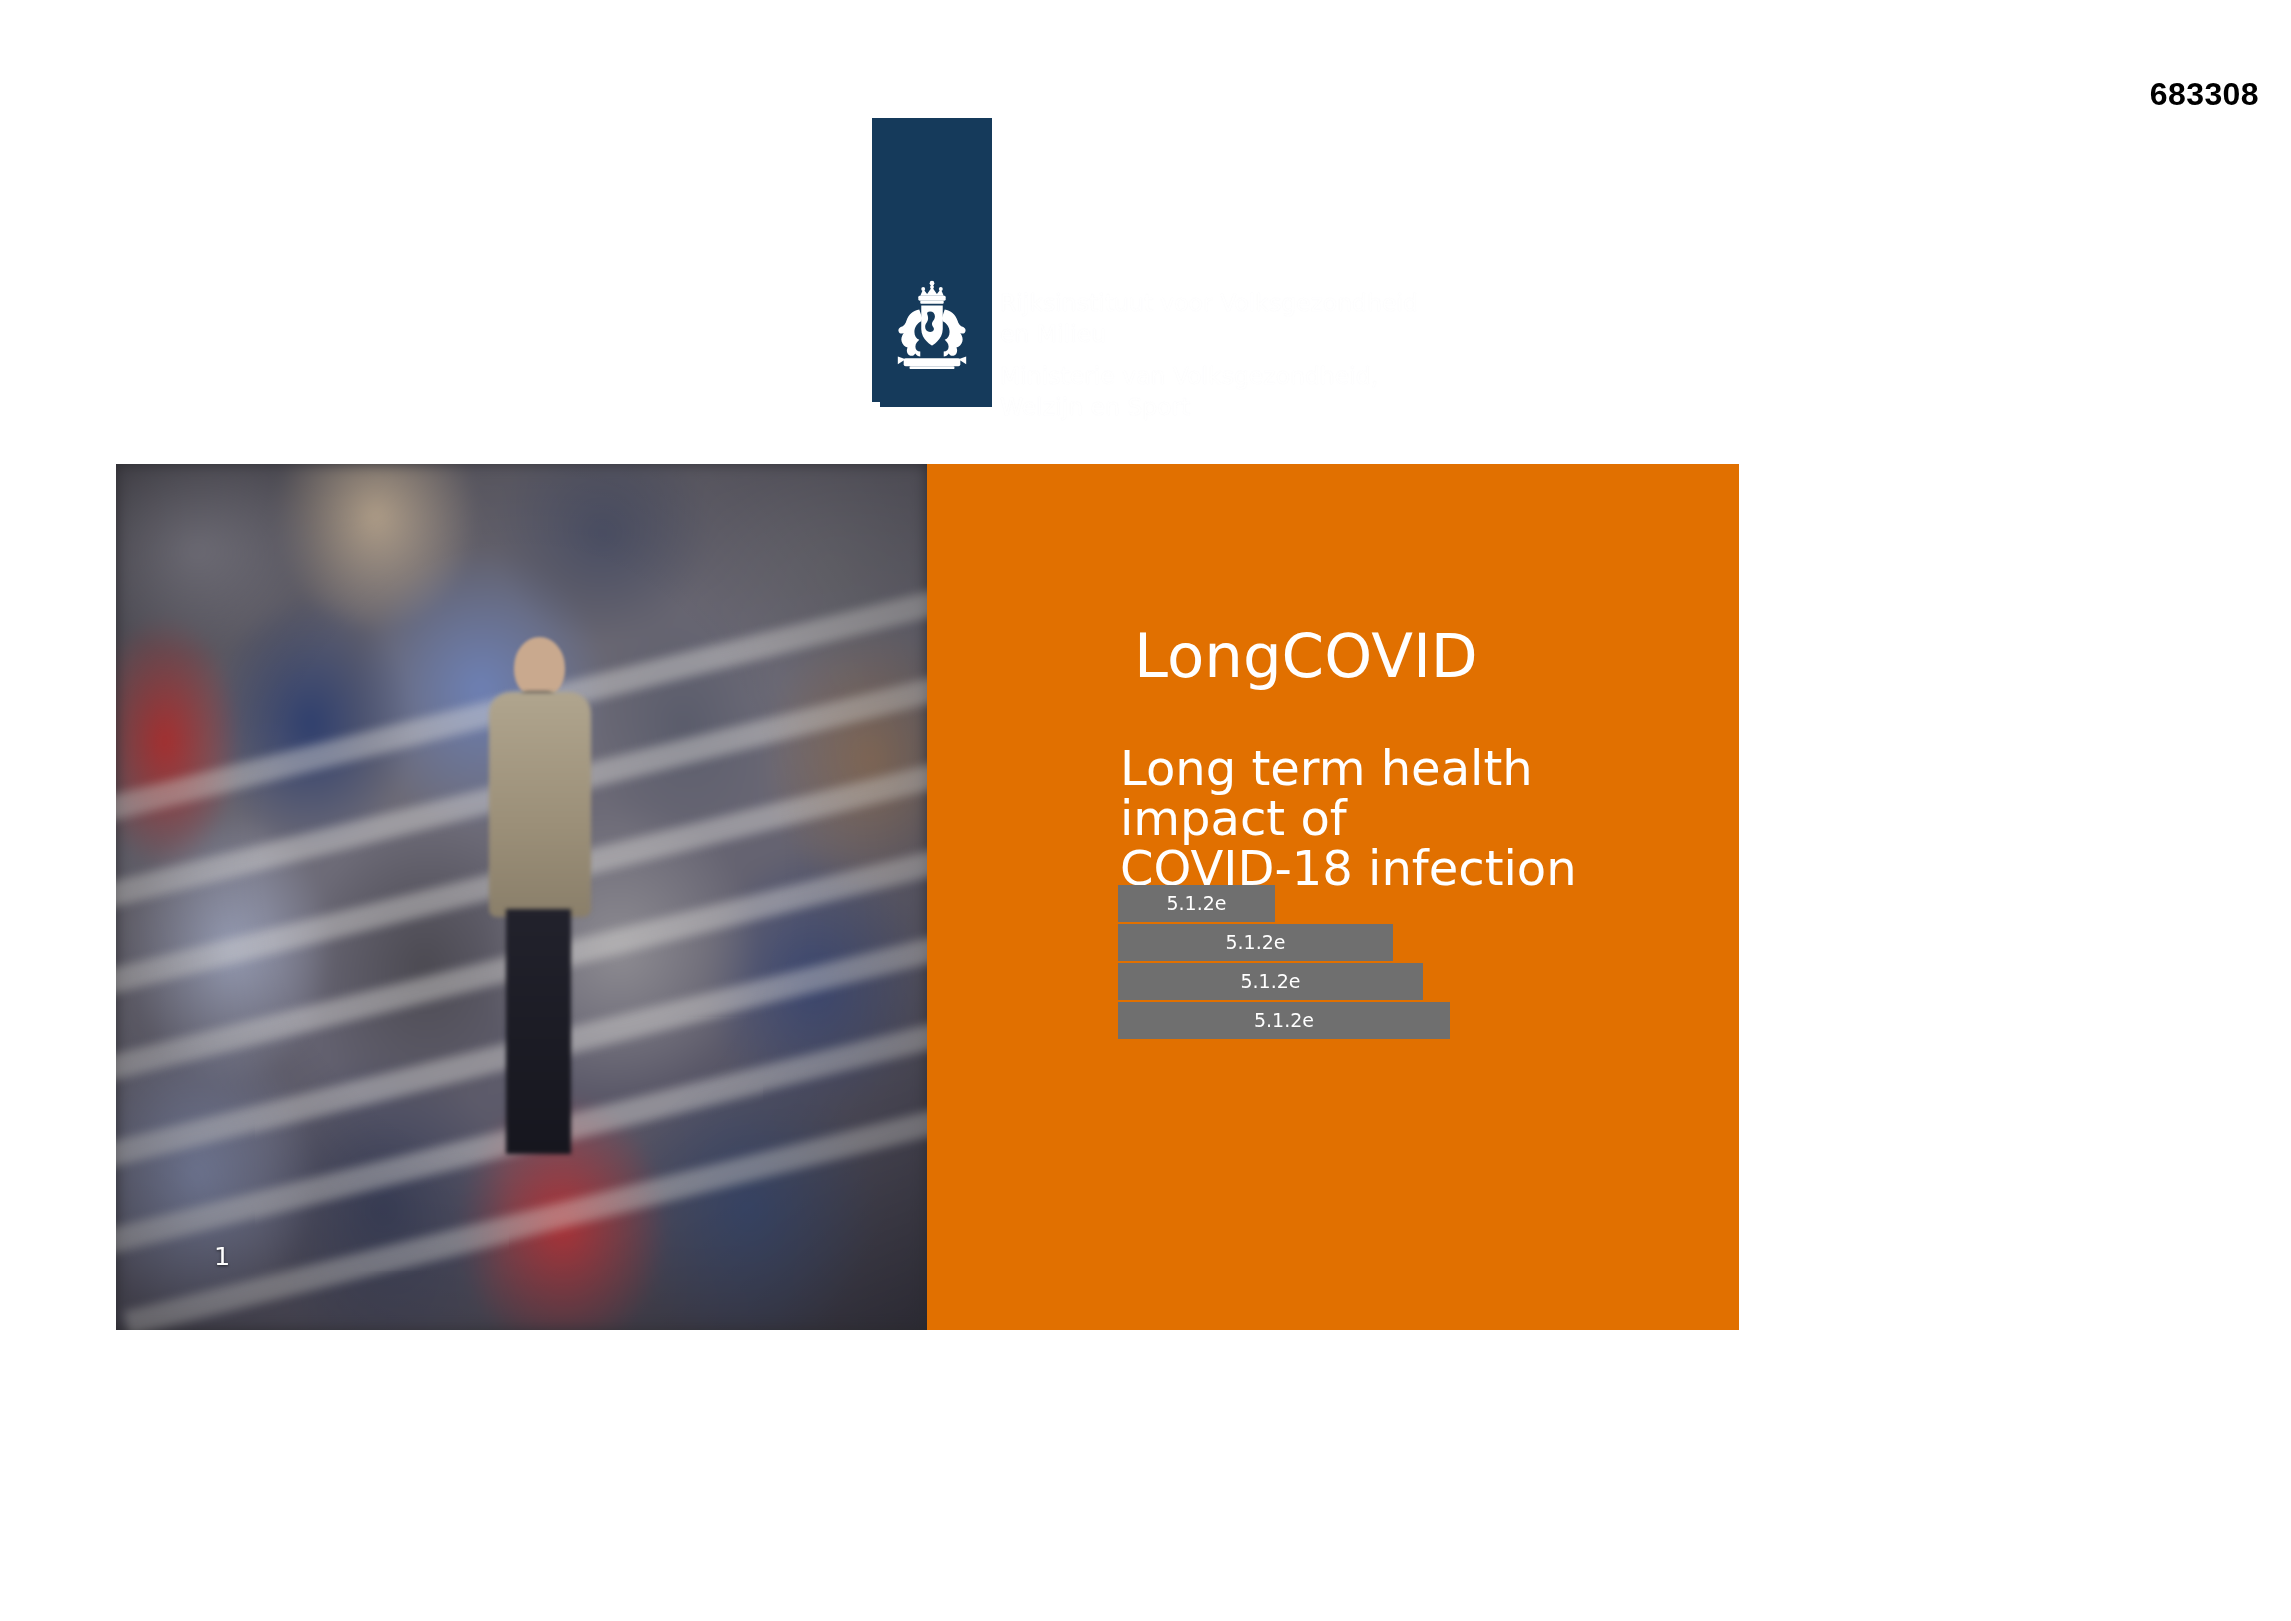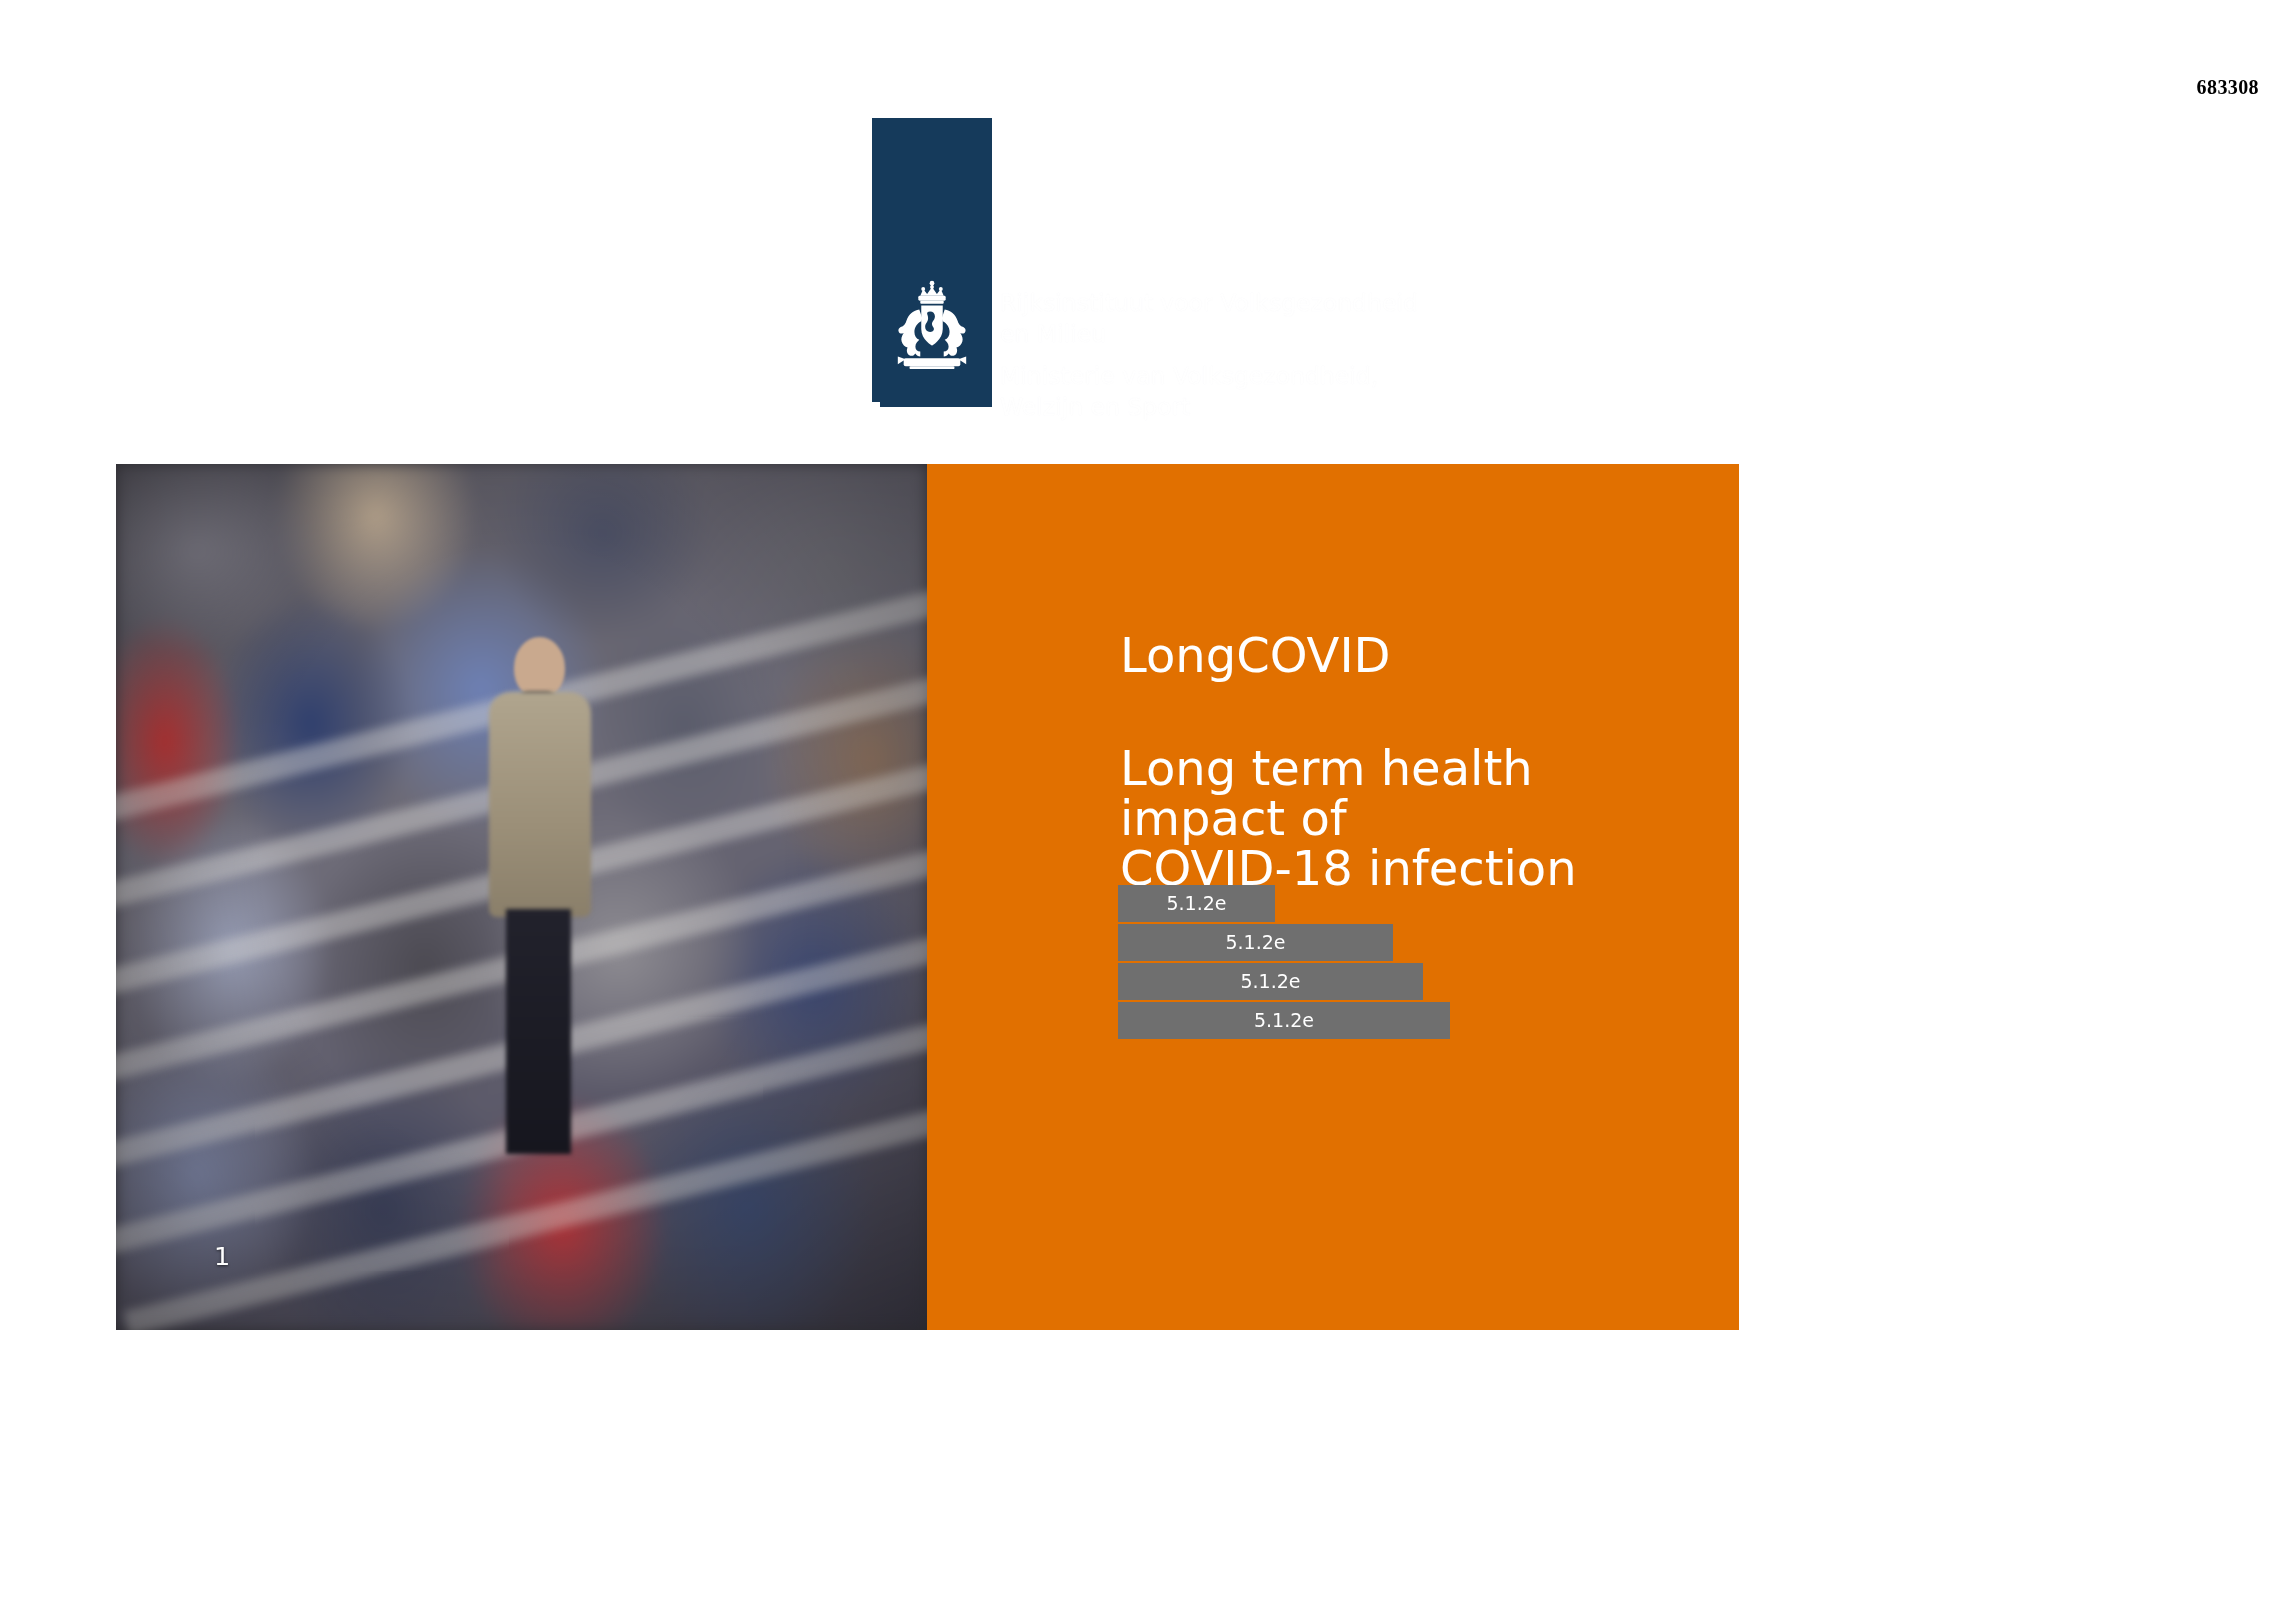--- a/index.html
+++ b/index.html
@@ -15,22 +15,22 @@
     overflow: hidden;
     font-family: "DejaVu Sans", sans-serif;
     -webkit-font-smoothing: antialiased;
   }
 
   
   .doc-id {
     position: absolute;
     right: 33px;
     top: 76px;
-    font-family: Liberation Serif, serif;
-    font-size: 20px;
+    font-family: Liberation Sans, sans-serif;
+    font-size: 32px;
     font-weight: 700;
     color: #000000;
     letter-spacing: 0.4px;
     white-space: nowrap;
   }
 
   
   .logo-block {
     position: absolute;
     left: 872px;
@@ -195,25 +195,25 @@
   .panel {
     position: absolute;
     left: 811px;
     top: 0;
     width: 812px;
     height: 866px;
     background: #e17000;
   }
   .panel-title {
     position: absolute;
-    left: 193px;
+    left: 207px;
     top: 157px;
     font-family: "DejaVu Sans", sans-serif;
     font-weight: 400;
-    font-size: 48px;
+    font-size: 61px;
     line-height: 69px;
     color: #ffffff;
     white-space: nowrap;
   }
   .panel-subtitle {
     position: absolute;
     left: 193px;
     top: 279px;
     width: 588px;
     font-family: "DejaVu Sans", sans-serif;

